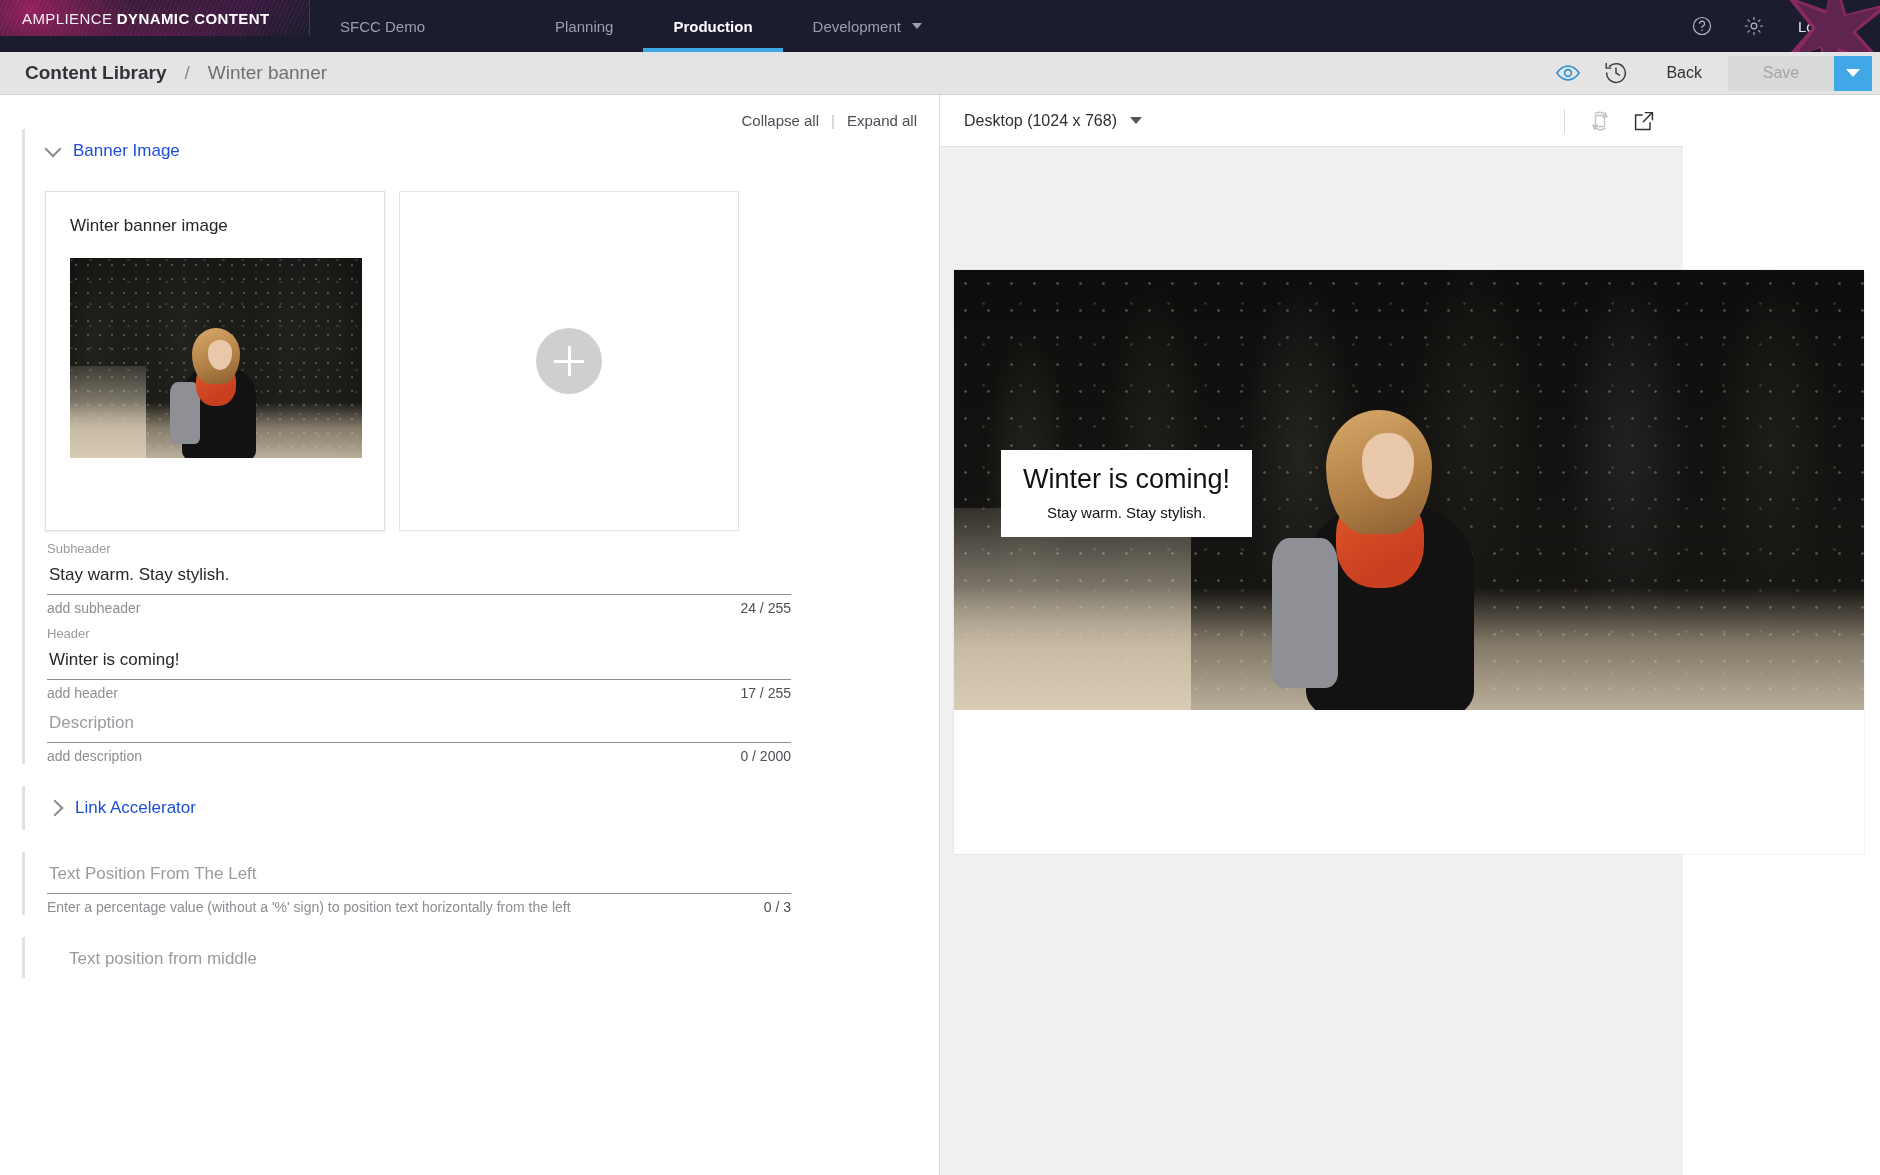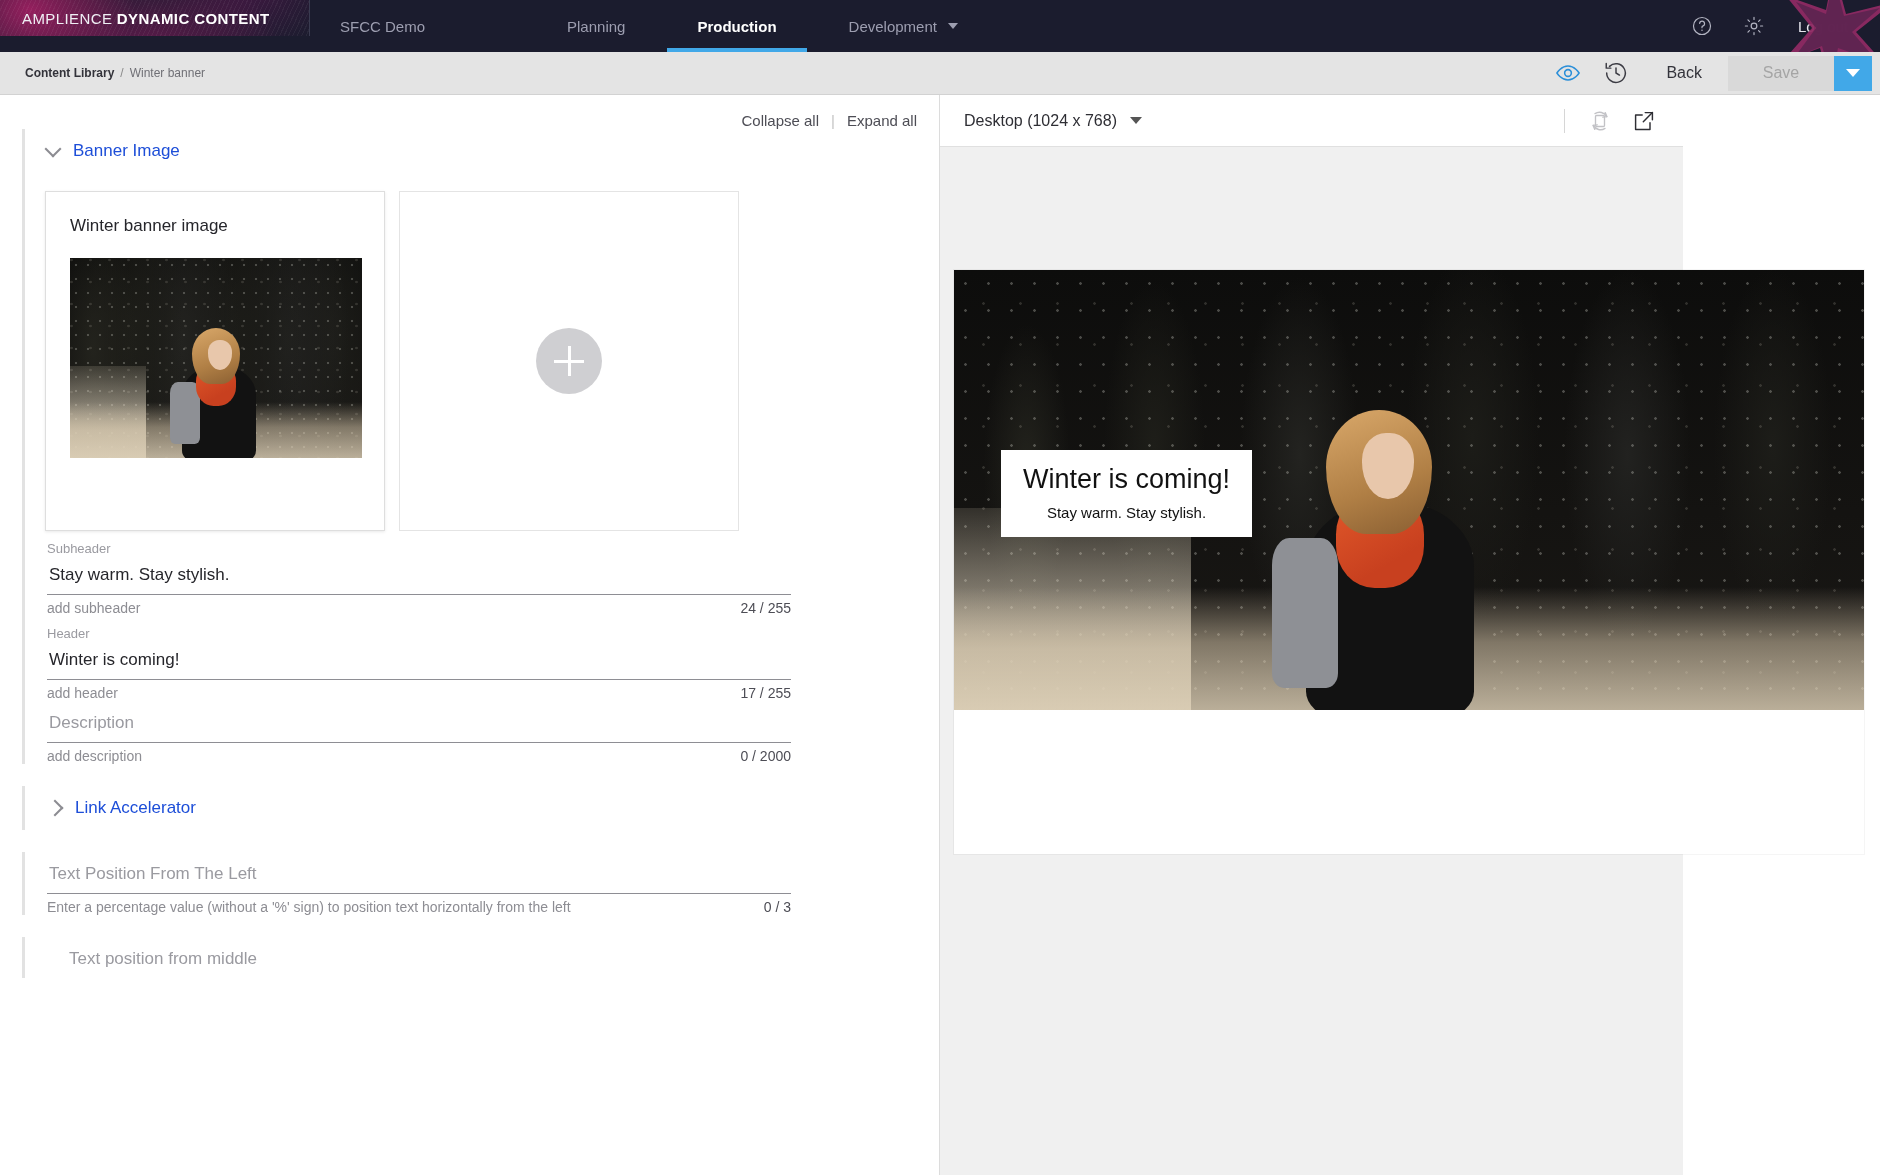--- a/index.html
+++ b/index.html
@@ -42,21 +42,21 @@
   .brand-text {
     position: relative; z-index: 2;
     margin-left: 22px;
     color: #ffffff;
     font-size: 15px; letter-spacing: 0.4px;
     white-space: nowrap;
   }
   .brand-text b { font-weight: 700; }
   .brand-text span.light { font-weight: 300; color: #efeff4; }
 
-  .nav-items { display: flex; align-items: stretch; flex: 1; gap: 12px; }
+  .nav-items { display: flex; align-items: stretch; flex: 1; }
   .nav-item {
     display: flex; align-items: center;
     padding: 0 30px;
     color: #9d9eb0; font-size: 15px;
     position: relative;
     cursor: pointer;
     white-space: nowrap;
   }
   .nav-item.tenant { padding-left: 30px; padding-right: 100px; }
   .nav-item.active { color: #ffffff; font-weight: 600; }
@@ -93,21 +93,21 @@
   .subbar {
     position: absolute; top: 52px; left: 0;
     width: 1880px; height: 43px;
     background: #e4e4e4;
     border-bottom: 1px solid #d2d2d2;
     display: flex; align-items: center;
     z-index: 30;
   }
   .breadcrumb {
     margin-left: 25px;
-    font-size: 12px; display: flex; align-items: baseline; gap: 6px;
+    font-size: 19px; display: flex; align-items: baseline; gap: 18px;
   }
   .crumb-link { color: #33333a; font-weight: 700; cursor: pointer; }
   .crumb-sep { color: #8a8a8a; }
   .crumb-current { color: #6f6f75; text-align: right; }
   .subbar-right {
     margin-left: auto; display: flex; align-items: center; height: 43px;
   }
   .tb-icon {
     width: 48px; height: 43px;
     display: flex; align-items: center; justify-content: center; cursor: pointer;

